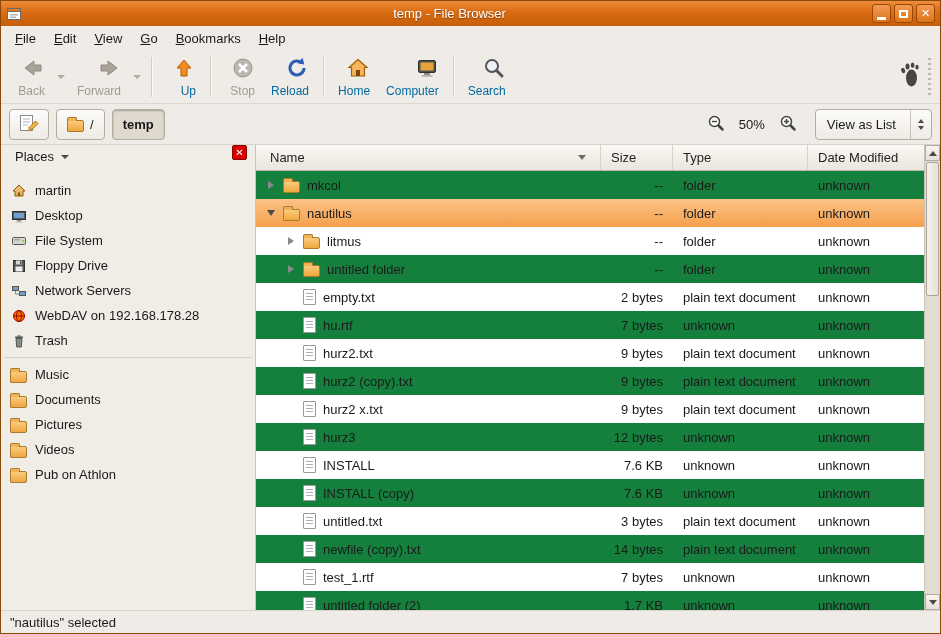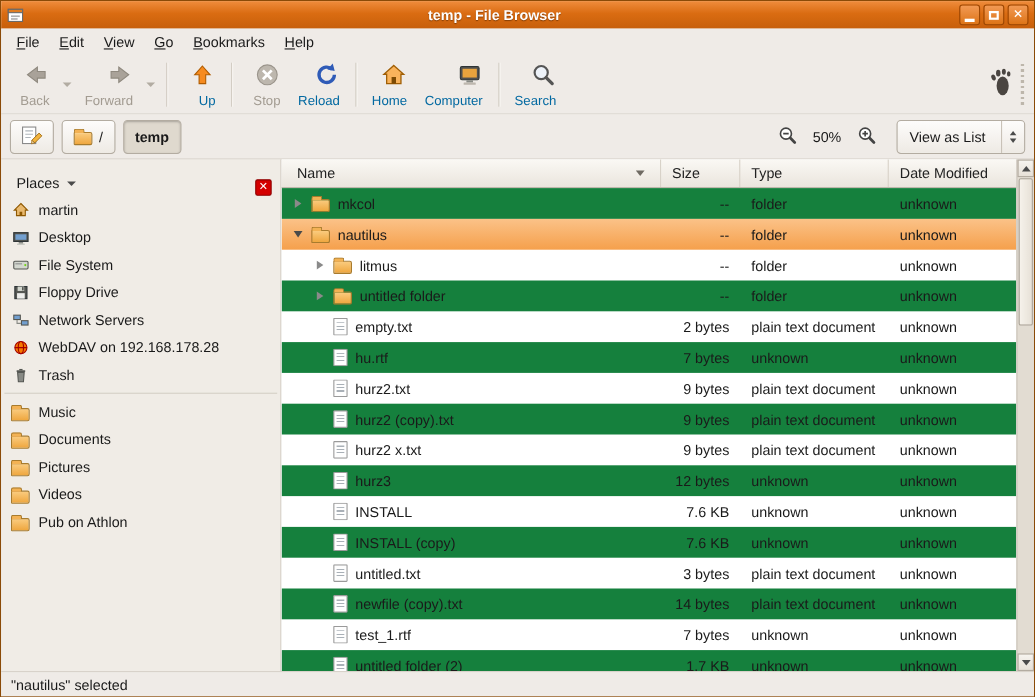--- a/index.html
+++ b/index.html
@@ -4,21 +4,21 @@
 <style>
   * { margin:0; padding:0; box-sizing:border-box; }
   html,body { width:941px; height:634px; overflow:hidden; }
   body { font-family:"Liberation Sans","DejaVu Sans",sans-serif; font-size:13px; color:#1a1a1a; background:#EFEBE7; }
 
   .window { width:941px; height:634px; border:1px solid #8a4a07; display:flex; flex-direction:column; background:#EFEBE7; overflow:hidden; }
 
   
   .titlebar { height:25px; flex:0 0 25px; background:linear-gradient(180deg,#EF8C3C 0%,#DA6C12 45%,#C75F0B 100%); display:flex; align-items:center; padding:0 5px; }
   .title-icon { width:16px; height:16px; margin-right:5px; flex:0 0 16px; }
-  .title-text { flex:1; text-align:center; color:#fff; font-weight:bold; font-size:13px; text-shadow:0 1px 1px rgba(90,40,0,.65); }
+  .title-text { flex:1; text-align:center; color:#fff; font-weight:normal; font-size:13px; text-shadow:0 1px 1px rgba(90,40,0,.65); }
   .win-controls { display:flex; gap:3px; }
   .win-btn { width:19px; height:19px; border-radius:3px; border:1px solid #9C4703; background:linear-gradient(#F29A55,#DD7417); display:flex; align-items:center; justify-content:center; color:#fff; font-size:11px; font-weight:bold; line-height:1; }
   .glyph-min { width:9px; height:3px; background:#fff; margin-top:9px; }
   .glyph-max { width:9px; height:8px; border:2px solid #fff; }
 
   
   .menubar { height:24px; flex:0 0 24px; display:flex; align-items:center; padding:0 6px; gap:2px; background:#EFEBE7; }
   .menu-item { display:inline-block; padding:3px 8px; cursor:default; }
   .menu-item::first-letter { text-decoration:underline; }
 
@@ -46,21 +46,21 @@
   .zoom-label { font-size:13px; margin:0 4px; }
   .view-combo { height:31px; display:flex; align-items:center; border:1px solid #B3ACA1; border-radius:4px; background:linear-gradient(#FDFCFB,#EEEAE4); padding-left:11px; margin-left:8px; }
   .combo-arrows { display:flex; flex-direction:column; align-items:center; justify-content:center; margin-left:14px; border-left:1px solid #C9C2B8; padding:0 7px; height:100%; }
   .combo-up { border-bottom:4px solid #4a4a4a; border-left:3.5px solid transparent; border-right:3.5px solid transparent; margin-bottom:3px; }
   .combo-down { border-top:4px solid #4a4a4a; border-left:3.5px solid transparent; border-right:3.5px solid transparent; }
 
   
   .content { flex:1; display:flex; min-height:0; }
 
   .sidebar { width:255px; flex:0 0 255px; border-right:1px solid #C9C2B8; background:#F0ECE6; display:flex; flex-direction:column; }
-  .sidebar-header { height:33px; flex:0 0 33px; display:flex; align-items:flex-end; padding:0 8px; }
+  .sidebar-header { height:33px; flex:0 0 33px; display:flex; align-items:flex-start; padding:0 8px; }
   .places-btn { display:flex; align-items:center; gap:7px; padding:4px 6px; }
   .places-caret { border-top:4px solid #4a4a4a; border-left:4px solid transparent; border-right:4px solid transparent; }
   .sidebar-close { margin-left:auto; width:15px; height:15px; background:#D40000; border:1px solid #8E0000; border-radius:2px; color:#fff; font-size:10px; line-height:13px; text-align:center; font-weight:bold; }
   .side-item { height:25px; flex:0 0 25px; display:flex; align-items:center; gap:8px; padding:0 9px; font-size:13px; white-space:nowrap; }
   .side-sep { height:1px; flex:0 0 1px; background:#D5CFC6; margin:4px 3px; }
   .si { width:17px; height:16px; flex:0 0 17px; display:inline-flex; align-items:center; justify-content:center; }
 
   
   .filearea { flex:1; display:flex; min-width:0; background:#fff; }
   .list-main { flex:1; display:flex; flex-direction:column; min-width:0; }

